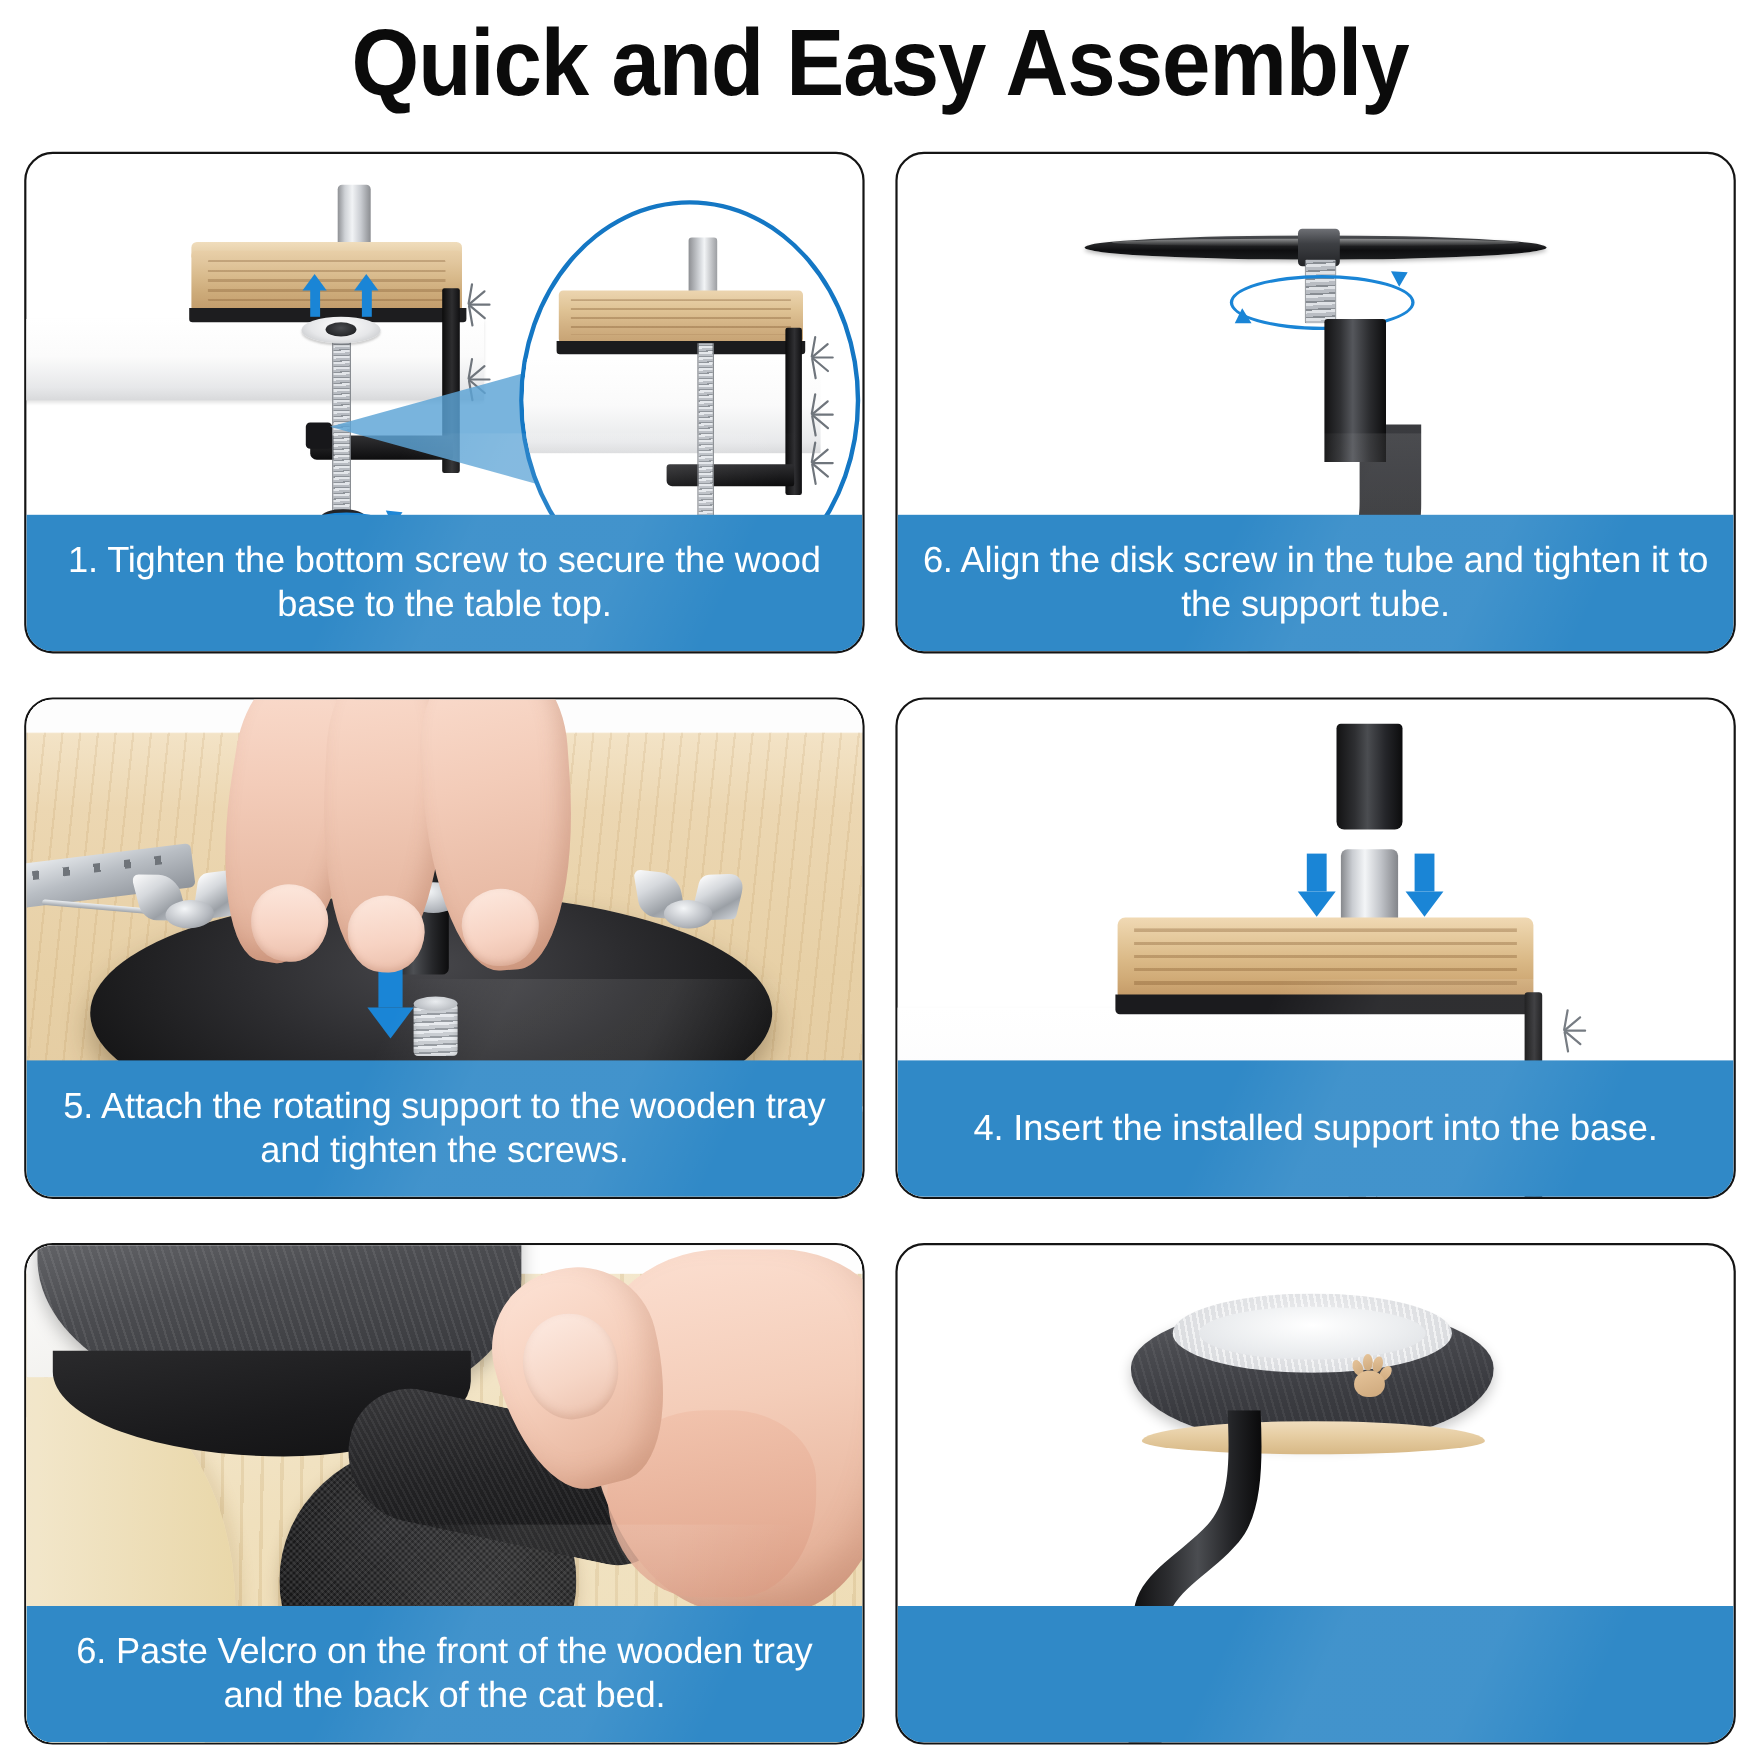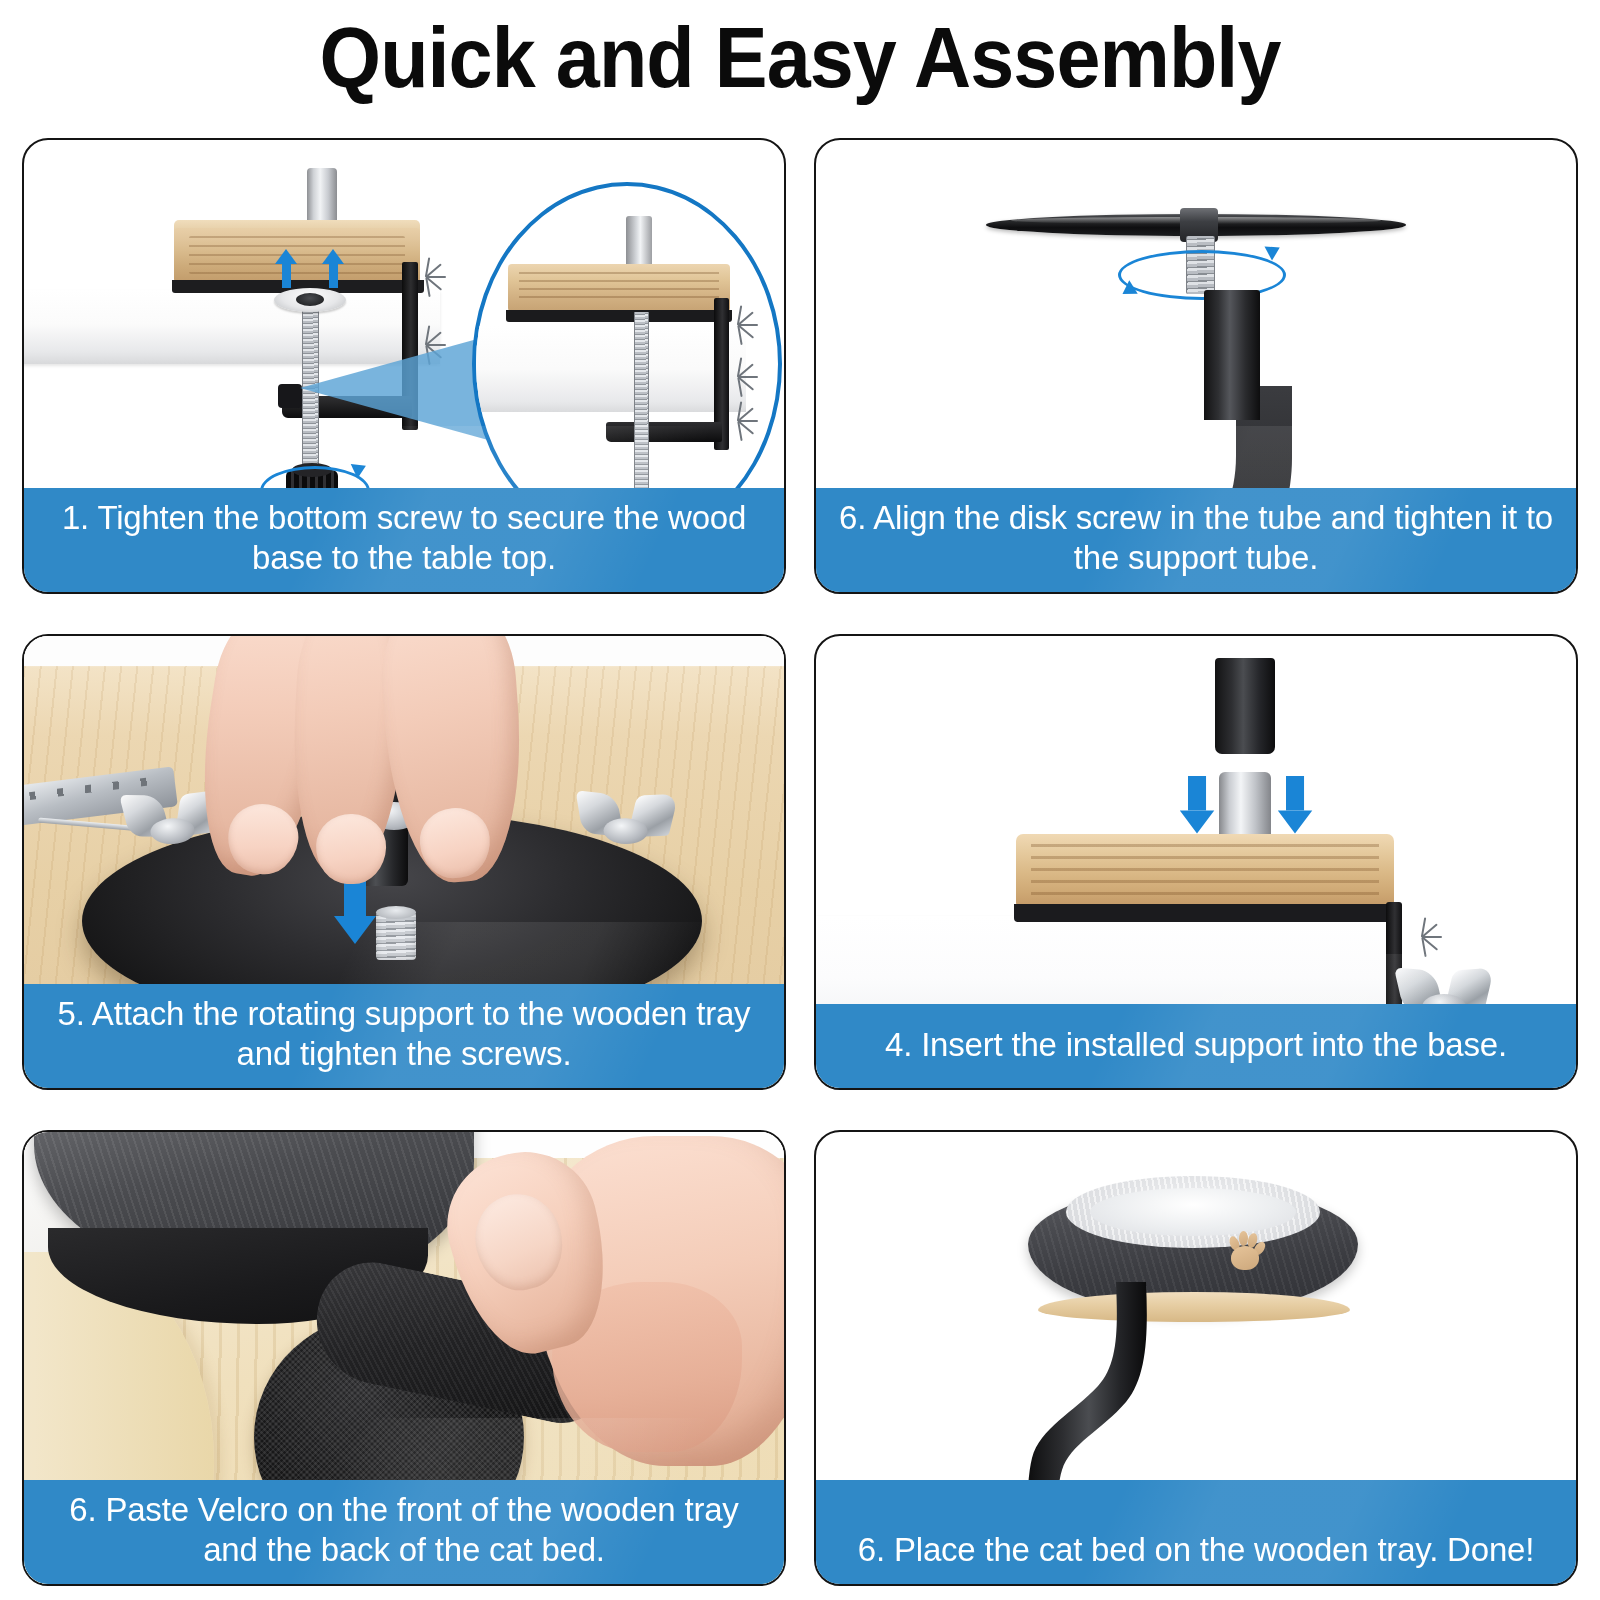--- a/index.html
+++ b/index.html
@@ -51,22 +51,22 @@
     background:#3089c7;
     color:#ffffff;
     text-align:center;
     font-size:33px;
     line-height:1.22;
     padding:12px 16px 14px;
     box-sizing:border-box;
     letter-spacing:-0.2px;
     z-index:9;
   }
-  .caption.h2{height:104px;display:flex;align-items:flex-end;justify-content:center;}
-  .caption.h1{height:84px;display:flex;align-items:center;justify-content:center;}
+  .caption.h2{height:124px;display:flex;align-items:center;justify-content:center;}
+  .caption.h1{height:124px;display:flex;align-items:center;justify-content:center;}
   .caption .sheen{
     position:absolute;left:-10%;top:-60%;width:130%;height:220%;
     background:linear-gradient(115deg,rgba(255,255,255,0) 38%,rgba(255,255,255,.085) 47%,rgba(255,255,255,.085) 60%,rgba(255,255,255,0) 70%);
     pointer-events:none;
   }
   .captxt{position:relative;z-index:2;}
 
   
   .p1-desk{
     position:absolute;left:-4px;top:150px;width:420px;height:74px;
@@ -816,18 +816,17 @@
                      C 90 252 90 206 96 188
                      C 104 162 136 148 160 120
                      C 182 94 182 48 180 0 Z" fill="url(#armg)"></path>
           </svg>
         </div>
 
       </div>
 
       <div class="caption h2">
         <div class="sheen"></div>
-        <div class="captxt">6. Place the cat bed on the wooden tray. Done!</div>
       </div>
     </div>
 
   </div>
 </div>
 
 </body></html>

